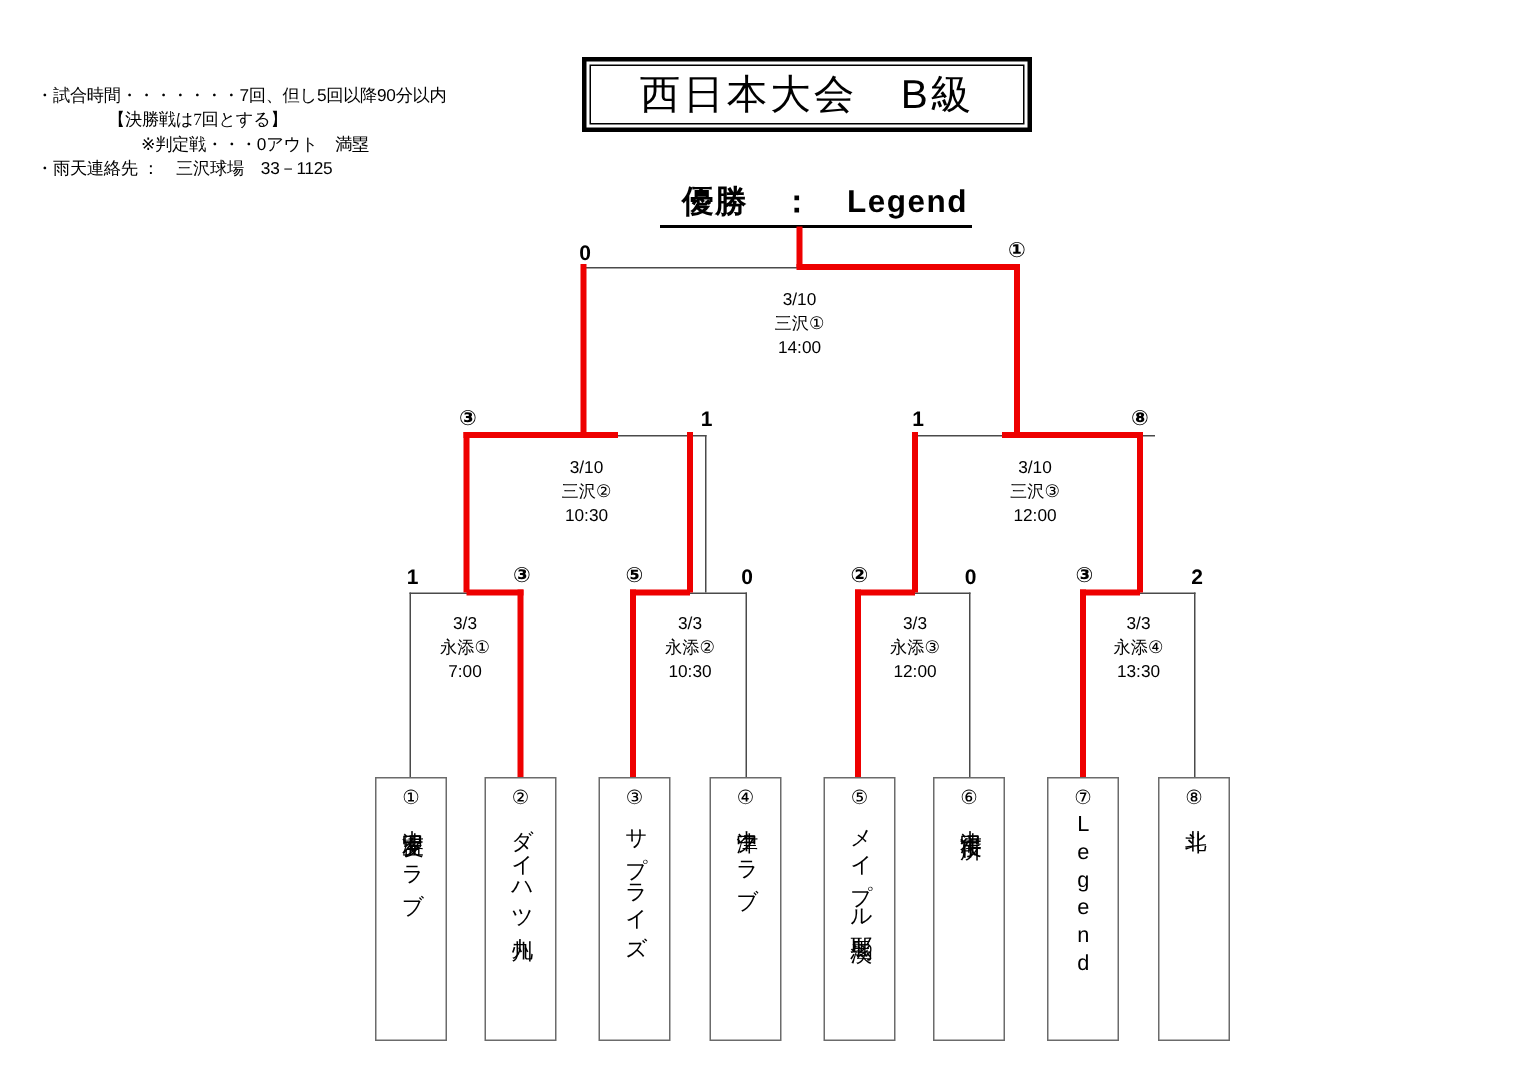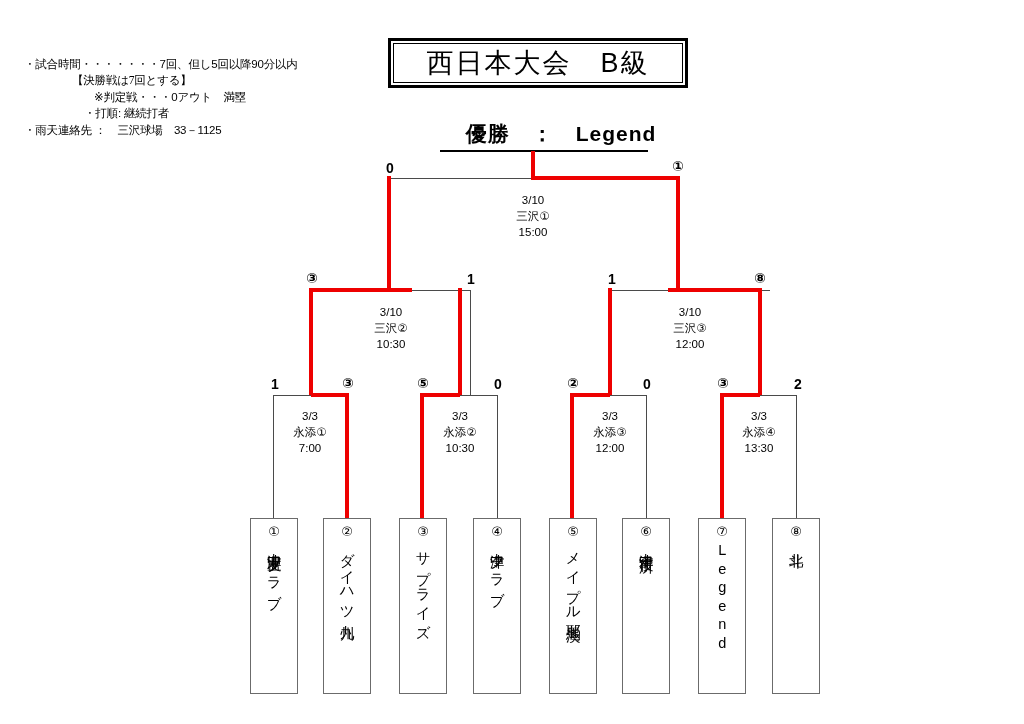--- a/index.html
+++ b/index.html
@@ -51,21 +51,21 @@
   #title-text {
     font-size: 27px;
     font-weight: 500;
     letter-spacing: 2px;
     white-space: nowrap;
   }
 
   
   #champion {
     position: absolute;
-    left: 451px; top: 120px;
+    left: 440px; top: 120px;
     width: 220px;
     text-align: center;
     font-size: 21px;
     font-weight: bold;
     letter-spacing: 1px;
     white-space: nowrap;
   }
   #champion-underline {
     position: absolute;
     left: 440px; top: 150px;
@@ -142,21 +142,20 @@
     letter-spacing: 2.5px;
   }
 </style>
 </head>
 <body>
 
 <div id="rules">
   <span class="ln l">・試合時間・・・・・・・7回、但し5回以降90分以内</span>
   <span class="ln ind1">【決勝戦は7回とする】</span>
   <span class="ln ind2">※判定戦・・・0アウト　満塁</span>
-  <span class="ln ind3">・打順: 継続打者</span>
   <span class="ln l">・雨天連絡先 ：　三沢球場　33－1125</span>
 </div>
 
 <div id="title-box">
   <div id="title-inner">
     <span id="title-text">西日本大会　B級</span>
   </div>
 </div>
 
 <div id="champion">優勝　：　Legend</div>
@@ -220,21 +219,21 @@
 
 <div class="score win" style="left:558px; top:375px;">②</div>
 <div class="score" style="left:632px; top:376px;">0</div>
 
 <div class="score win" style="left:708px; top:375px;">③</div>
 <div class="score" style="left:783px; top:376px;">2</div>
 
 <div class="match-info" style="left:478px; top:192px;">
   <div>3/10</div>
   <div class="mi-venue">三沢①</div>
-  <div>15:00</div>
+  <div>14:00</div>
 </div>
 
 <div class="match-info" style="left:336px; top:304px;">
   <div>3/10</div>
   <div class="mi-venue">三沢②</div>
   <div>10:30</div>
 </div>
 
 <div class="match-info" style="left:635px; top:304px;">
   <div>3/10</div>

